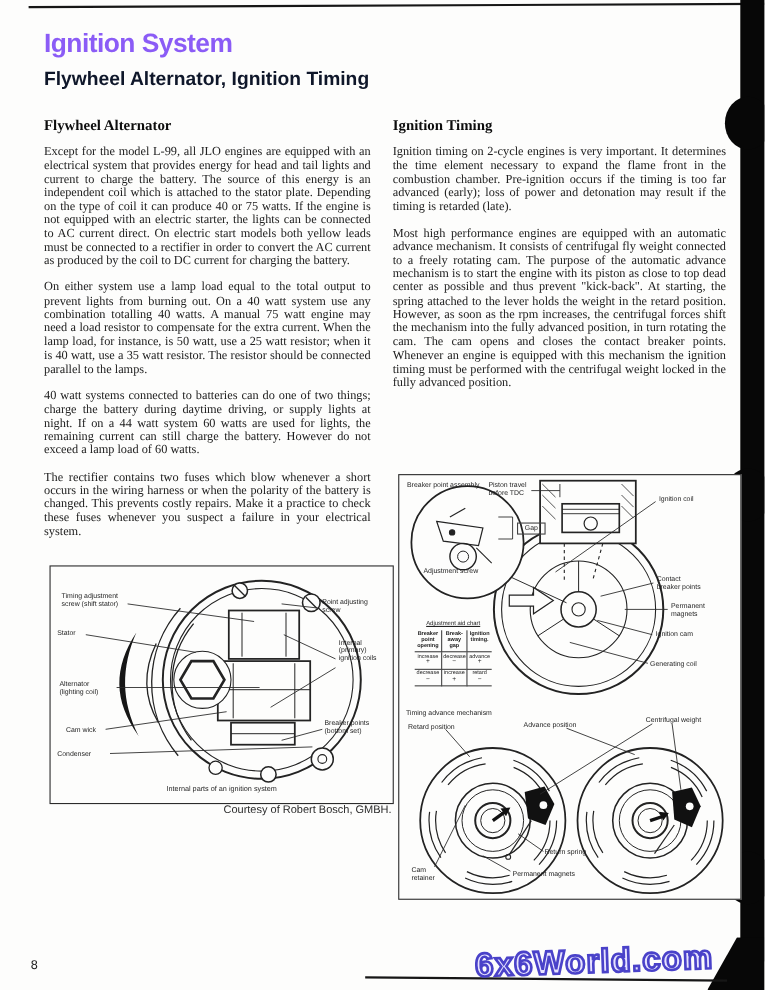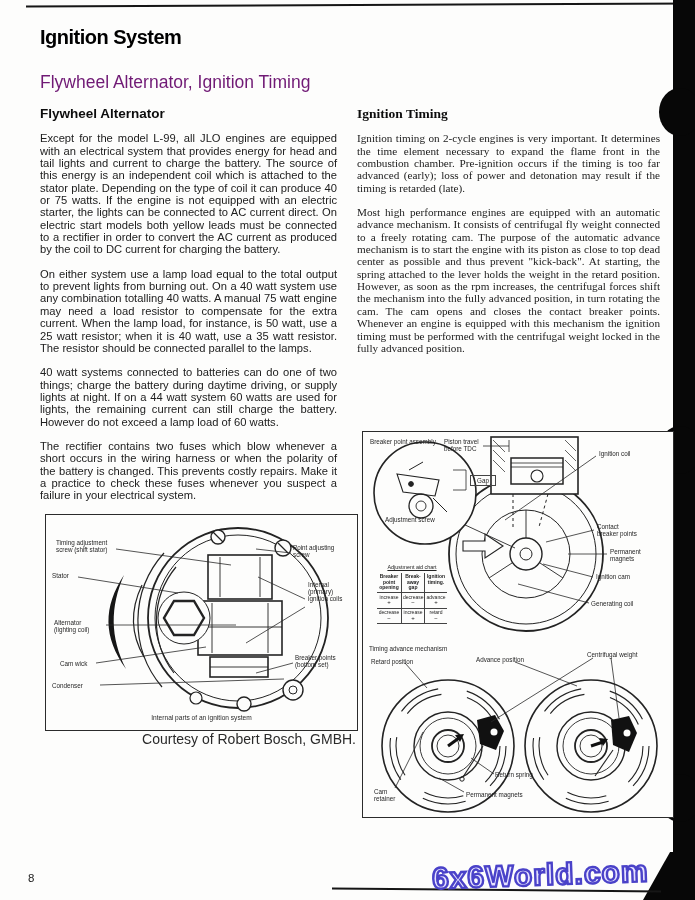--- a/index.html
+++ b/index.html
@@ -8,36 +8,36 @@
     font-family:"Liberation Sans",sans-serif;color:#1c1c1c;overflow:hidden;
   }
   
   .scan-topline{position:absolute;top:4px;left:26px;right:0;height:2px;background:#161616;transform:rotate(-0.25deg);}
   .scan-strip{position:absolute;top:0;right:0;width:22px;height:874px;background:#070707;}
   .scan-corner{position:absolute;right:0;bottom:0;width:52px;height:48px;background:#070707;clip-path:polygon(52% 0,100% 0,100% 100%,0 100%);}
   .binder-hole{position:absolute;width:42px;height:48px;background:#070707;border-radius:50%;right:-6px;}
   .scan-bottomline{position:absolute;left:332px;right:34px;bottom:9px;height:2px;background:#161616;transform:rotate(0.5deg);}
   
   .hdr{position:absolute;left:40px;top:26px;right:60px;}
-  .title{font-size:20px;font-weight:700;letter-spacing:-0.5px;color:#000000;}
-  .subtitle{font-size:17.5px;font-weight:400;margin-top:23px;color:#701a75;}
+  .title{font-size:24px;font-weight:700;letter-spacing:-0.5px;color:#8b5cf6;}
+  .subtitle{font-size:17.5px;font-weight:700;margin-top:7px;color:#0f172a;}
   
   .col{position:absolute;top:108px;font-size:11.2px;line-height:12.35px;text-align:justify;color:#202020;}
-  .col-left{left:40px;width:297px;}
+  .col-left{left:40px;width:297px;font-family:Liberation Serif, serif;}
   .col-right{left:357px;width:303px;font-family:Liberation Serif, serif;}
   .col h3{font-size:13.5px;font-weight:700;margin:0 0 4px 0;color:#0d0d0d;}
   .col p{margin:12px 0 8px 0;}
   
   .fig{position:absolute;border:1.5px solid #2b2b2b;background:#fdfdfc;}
   .fig-left{left:45px;top:514px;width:311px;height:215px;}
   .fig-right{left:362px;top:431px;width:310px;height:385px;}
   .fig svg{position:absolute;left:0;top:0;}
   .lab{position:absolute;font-size:6.3px;line-height:7px;color:#1f1f1f;}
   .caption{position:absolute;left:0;right:0;bottom:9px;text-align:center;font-size:6.6px;color:#2a2a2a;}
-  .courtesy{position:absolute;left:45px;top:731px;width:311px;text-align:right;font-size:14px;color:#2a2a2a;}
+  .courtesy{position:absolute;left:45px;top:731px;width:311px;text-align:right;font-size:10px;color:#2a2a2a;}
   
   .aid-chart{position:absolute;left:14px;top:133px;width:70px;font-size:5px;line-height:5.6px;color:#222;}
   .aid-title{text-align:center;text-decoration:underline;margin-bottom:2px;font-size:5.4px;}
   .aid-table{display:grid;grid-template-columns:24px 23px 23px;}
   .aid-cell{border-left:0.7px solid #444;border-bottom:0.7px solid #444;text-align:center;padding:1.5px 1px;}
   .aid-cell:nth-child(3n+1){border-left:none;}
   .aid-cell.hd{font-weight:700;}
   .aid-sign{display:block;font-size:6px;}
   
   .page-num{position:absolute;left:28px;bottom:16px;font-size:11.5px;color:#222;}

